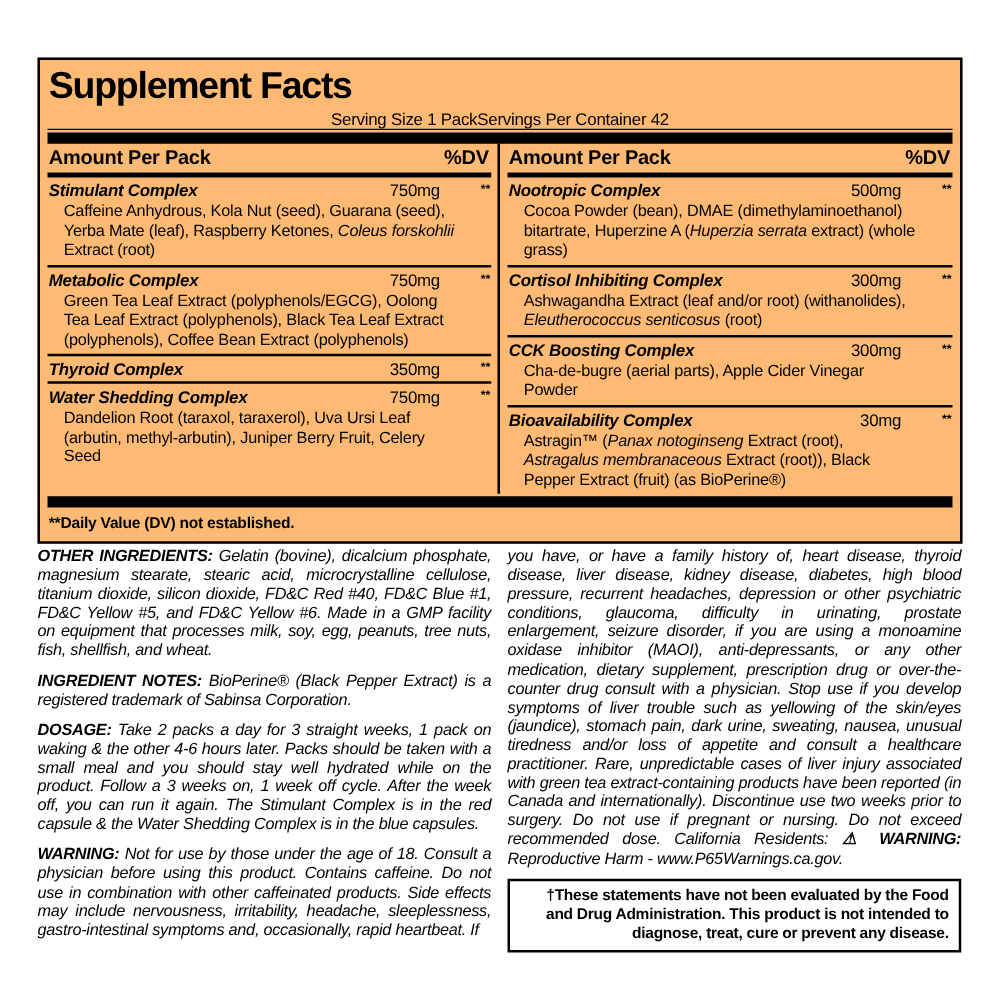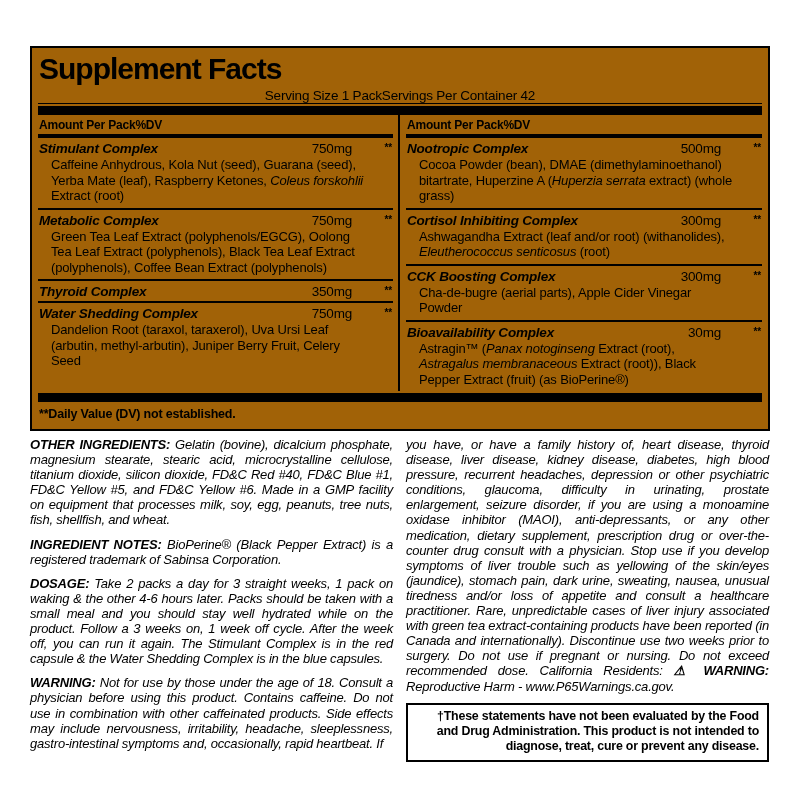--- a/index.html
+++ b/index.html
@@ -5,39 +5,39 @@
   html,body{margin:0;padding:0;}
   body{
     width:800px;height:800px;background:#ffffff;position:relative;
     font-family:"Liberation Sans", sans-serif;color:#000;
     -webkit-font-smoothing:antialiased;
   }
   
   .facts-panel{
     position:absolute;left:30px;top:46px;width:740px;
     border:2.5px solid #000;box-sizing:border-box;
-    padding:4px 6px 0 6px;background:#a16207;
+    padding:4px 6px 0 6px;background:#fdba74;
   }
   .facts-title{
     font-size:30px;font-weight:bold;letter-spacing:-1px;
     line-height:1.08;margin:1px 0 3px 1px;
   }
   .serving-row{
     display:flex;justify-content:center;
     font-size:13.5px;letter-spacing:-0.2px;
     padding:0 1px 0 1px;border-bottom:1.5px solid #000;
   }
   .bar-thick{height:9px;background:#000;margin-top:2px;}
   .cols{display:flex;align-items:stretch;}
   .col{width:50%;box-sizing:border-box;}
   .col.left{border-right:2.5px solid #000;padding-right:5px;}
   .col.right{padding-left:6px;}
   .col-header{
-    display:flex;
-    font-weight:bold;font-size:12px;letter-spacing:-0.2px;
+    display:flex;justify-content:space-between;
+    font-weight:bold;font-size:16px;letter-spacing:-0.2px;
     padding:3px 2px 2px 1px;border-bottom:4px solid #000;
   }
   .section{border-bottom:2px solid #000;padding:1px 0 2px 0;}
   .section:last-child{border-bottom:none;}
   .sec-head{display:flex;align-items:baseline;font-size:13.5px;letter-spacing:-0.2px;padding:2px 1px 0 1px;}
   .sec-name{font-weight:bold;flex:1;font-style:italic;}
   .sec-amount{font-weight:normal;}
   .sec-dv{width:40px;text-align:right;font-size:10px;font-weight:bold;align-self:flex-start;padding-top:1px;}
   .sec-ing{
     font-size:13px;line-height:15.5px;letter-spacing:-0.15px;

